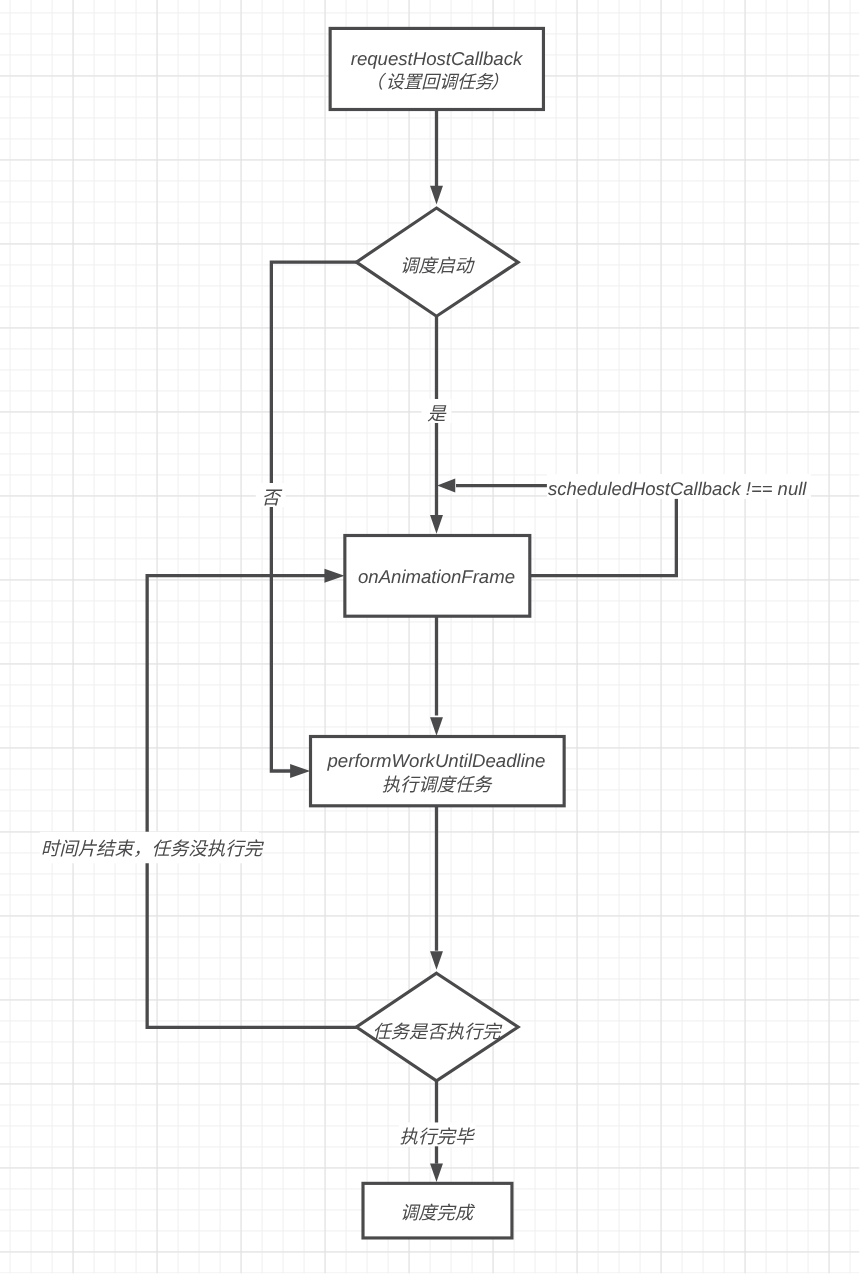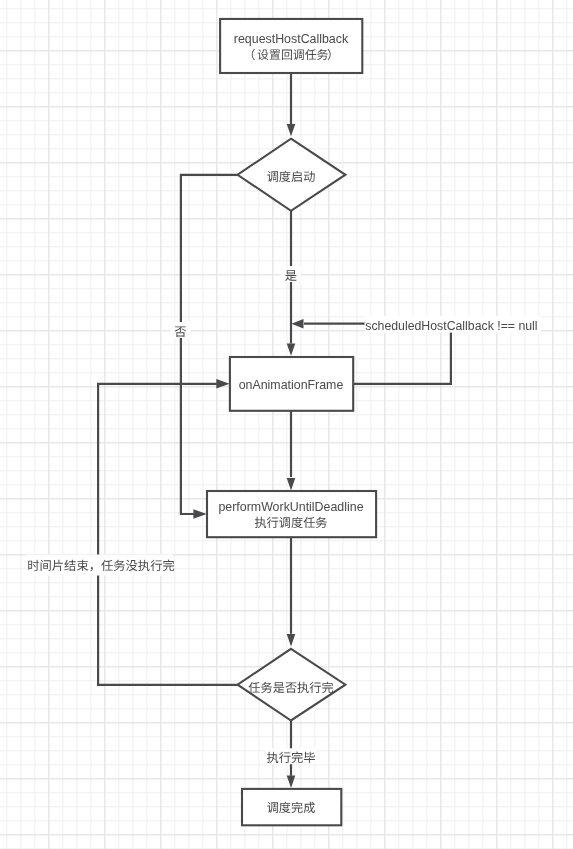--- a/index.html
+++ b/index.html
@@ -13,20 +13,21 @@
     position: relative;
     width: 573px; height: 849px;
     background-color: #ffffff;
     background-image:
       linear-gradient(to right, #e1e1e1 1px, transparent 1px),
       linear-gradient(to bottom, #e1e1e1 1px, transparent 1px),
       linear-gradient(to right, #efefef 1px, transparent 1px),
       linear-gradient(to bottom, #efefef 1px, transparent 1px);
     background-size: 56px 56px, 56px 56px, 14px 14px, 14px 14px;
     background-position: 48.4px 50.3px, 48.4px 50.3px, 6.4px 8.3px, 6.4px 8.3px;
+    font-style: italic;
   }
   svg#flow { position:absolute; left:0; top:0; width:573px; height:849px; overflow:visible;
              transform: translateZ(0); }
   .shape   { fill:#ffffff; stroke:#4a4a4c; stroke-width:2.1; stroke-linejoin:miter; }
   .conn    { fill:none; stroke:#4a4a4c; stroke-width:2.2; stroke-linecap:butt; stroke-linejoin:miter; }
   .ahead   { fill:#4a4a4c; stroke:none; }
   .mask    { fill:#ffffff; stroke:none; }
   text     { font-family:"Liberation Sans", sans-serif; fill:#4a4a4c; }
   .t-latin { font-size:12.4px; }
   .t-cjk   { font-size:12.2px; }

